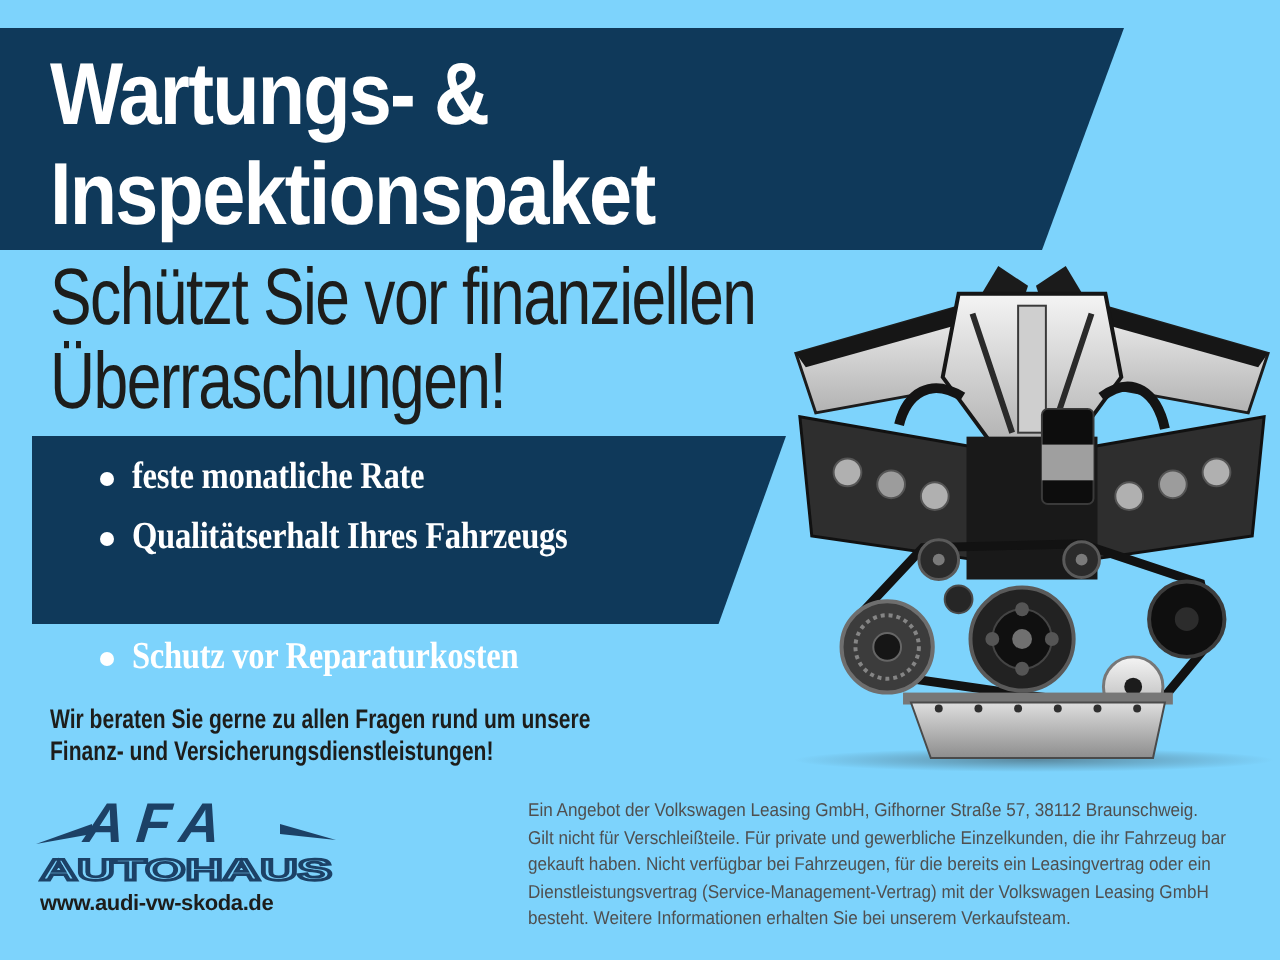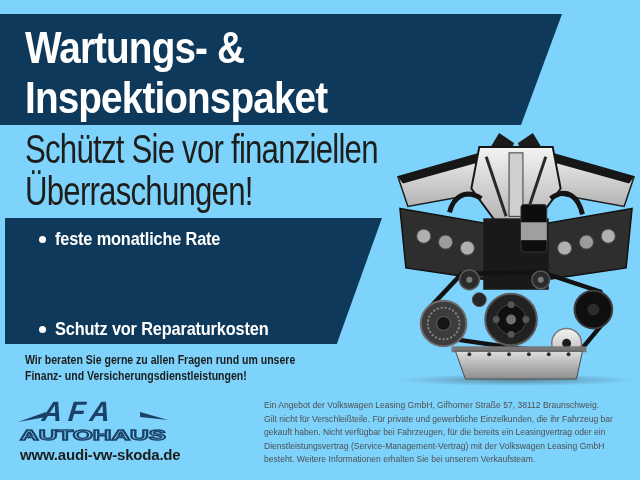--- a/index.html
+++ b/index.html
@@ -20,23 +20,24 @@
     transform:scaleX(0.88);transform-origin:left top;
   }
   
   .headline{
     position:absolute;left:25px;top:128px;color:#1d1d1b;
     font-size:40px;line-height:42px;letter-spacing:-1px;white-space:nowrap;
     transform:scaleX(0.78);transform-origin:left top;font-weight:normal;
   }
   
   .benefits{
-    position:absolute;left:5px;top:218px;width:380px;height:126px;
+    position:absolute;left:16px;top:218px;width:380px;height:94px;
     background:#0f395a;
     clip-path:polygon(0 0,377px 0,330px 131px,0 131px);
+    font-family:Liberation Serif, serif;
   }
   .benefit-item{
     position:absolute;left:34px;height:30px;display:flex;align-items:center;
   }
   .benefit-dot{
     width:7px;height:7px;border-radius:50%;background:#ffffff;
     margin-right:9px;flex:0 0 auto;
   }
   .benefit-label{
     color:#ffffff;font-weight:bold;font-size:19px;letter-spacing:-0.2px;
@@ -46,21 +47,21 @@
   
   .advisory{
     position:absolute;left:25px;top:352px;color:#1d1d1b;font-weight:bold;
     font-size:13.5px;line-height:15.5px;white-space:nowrap;
     transform:scaleX(0.78);transform-origin:left top;
   }
   
   .logo-svg{position:absolute;left:18px;top:395px;}
   .website{
     position:absolute;left:20px;top:446px;color:#1d1d1b;font-weight:bold;
-    font-size:15px;letter-spacing:-0.2px;white-space:nowrap;
+    font-size:11px;letter-spacing:-0.2px;white-space:nowrap;
   }
   
   .fineprint{
     position:absolute;left:264px;top:399px;color:#4f4f4f;font-size:9.3px;
     line-height:13.6px;transform:scaleX(0.92);transform-origin:left top;
   }
   .fineprint div{white-space:nowrap;}
   
   .engine{position:absolute;left:392px;top:128px;}
 </style>
@@ -158,20 +159,24 @@
       <circle cx="138" cy="227" r="2" fill="#2f2f2f"></circle>
     <circle cx="158" cy="227" r="2" fill="#2f2f2f"></circle>
       <circle cx="178" cy="227" r="2" fill="#2f2f2f"></circle>
   </svg>
 
   <div class="benefits">
     <div class="benefit-item" style="top:6px;">
       <span class="benefit-dot"></span>
       <span class="benefit-label">feste monatliche Rate</span>
     </div>
+    <div class="benefit-item" style="top:36px;">
+      <span class="benefit-dot"></span>
+      <span class="benefit-label">Qualitätserhalt Ihres Fahrzeugs</span>
+    </div>
     <div class="benefit-item" style="top:96px;">
       <span class="benefit-dot"></span>
       <span class="benefit-label">Schutz vor Reparaturkosten</span>
     </div>
   </div>
 
   <div class="advisory">
     <div>Wir beraten Sie gerne zu allen Fragen rund um unsere</div>
     <div>Finanz- und Versicherungsdienstleistungen!</div>
   </div>

